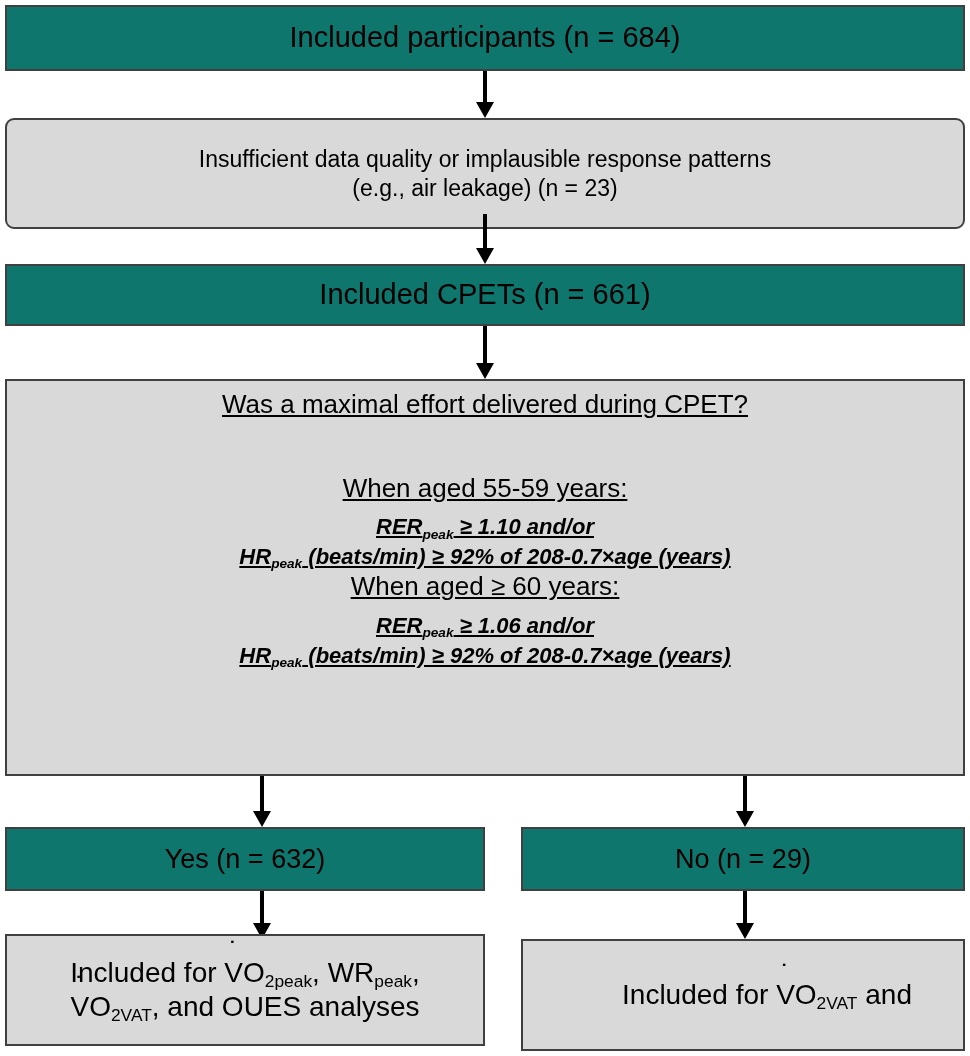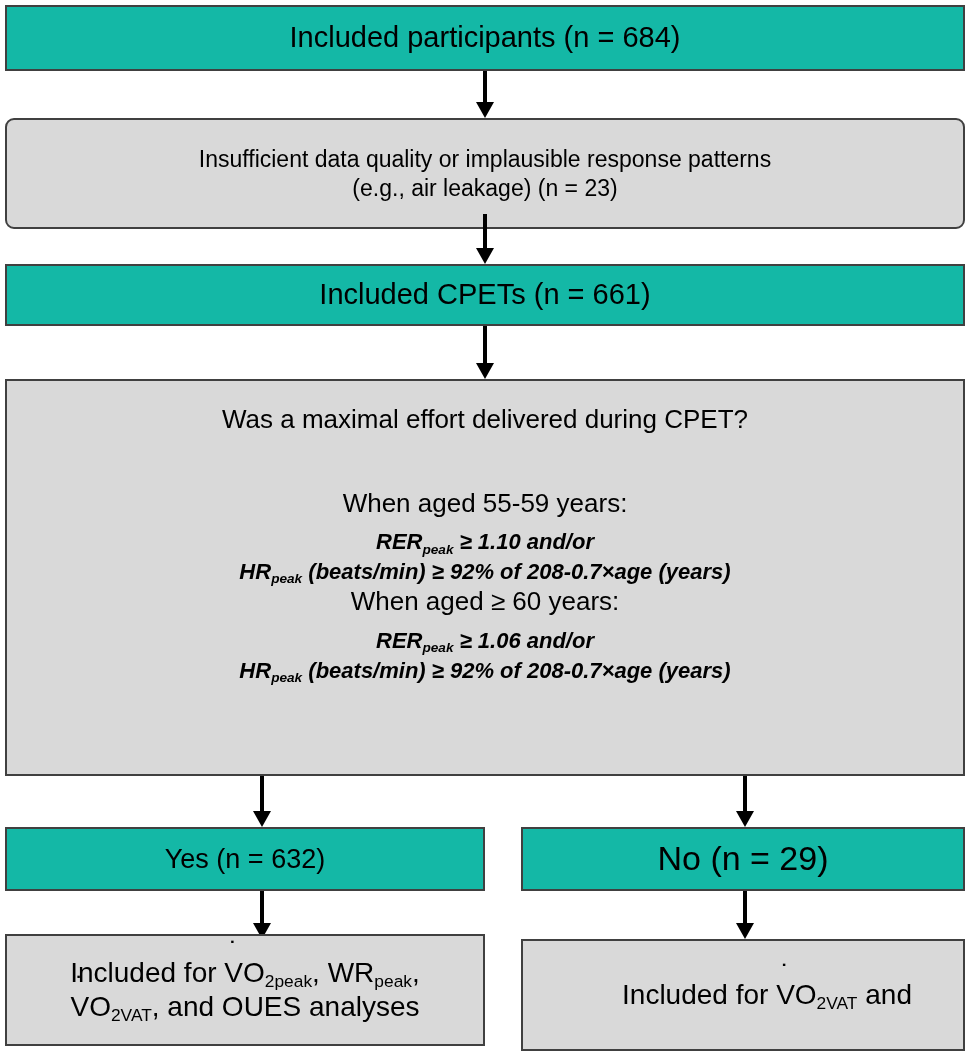--- a/index.html
+++ b/index.html
@@ -21,41 +21,41 @@
   .box {
     position: absolute;
     box-sizing: border-box;
     border: 2px solid #404040;
     display: flex;
     align-items: center;
     justify-content: center;
     text-align: center;
     line-height: 1.22;
   }
-  .box.white { background: #14b8a6; }
+  .box.white { background: #0f766e; }
   .box.gray  { background: #d9d9d9; }
 
   .box-inner {
     width: 100%;
     padding: 0 8px;
     box-sizing: border-box;
   }
 
   
   #box-participants { left: 5px;   top: 5px;   width: 960px; height: 66px;  font-size: 29px; }
   #box-excluded     { left: 5px;   top: 118px; width: 960px; height: 111px;  font-size: 23px; border-radius: 9px; }
   #box-cpets        { left: 5px;   top: 264px; width: 960px; height: 62px;  font-size: 29px; }
   #box-question     { left: 5px;   top: 379px; width: 960px; height: 397px; font-size: 26px; align-items: flex-start; }
   #box-yes          { left: 5px;   top: 827px; width: 480px; height: 64px;  font-size: 27px; }
-  #box-no           { left: 521px; top: 827px; width: 444px; height: 64px;  font-size: 34px; }
+  #box-no           { left: 521px; top: 827px; width: 444px; height: 64px;  font-size: 27px; }
   #box-analyses-left  { left: 5px;   top: 902px; width: 480px; height: 112px; font-size: 28px; margin-top: 32px; }
   #box-analyses-right { left: 521px; top: 939px; width: 444px; height: 112px; font-size: 28px; padding-left: 48px; }
 
   
-  #box-question .box-inner { padding-top: 23px; }
+  #box-question .box-inner { padding-top: 8px; text-decoration: underline; }
   .q-title { font-size: 26px; margin-bottom: 52px; }
   .q-group { }
   .q-group:last-child { margin-bottom: 16px; }
   .q-heading { font-size: 26px; margin-bottom: 8px; }
   .q-crit {
     font-style: italic;
     font-weight: bold;
     font-size: 22px;
     line-height: 1.34;
   }

